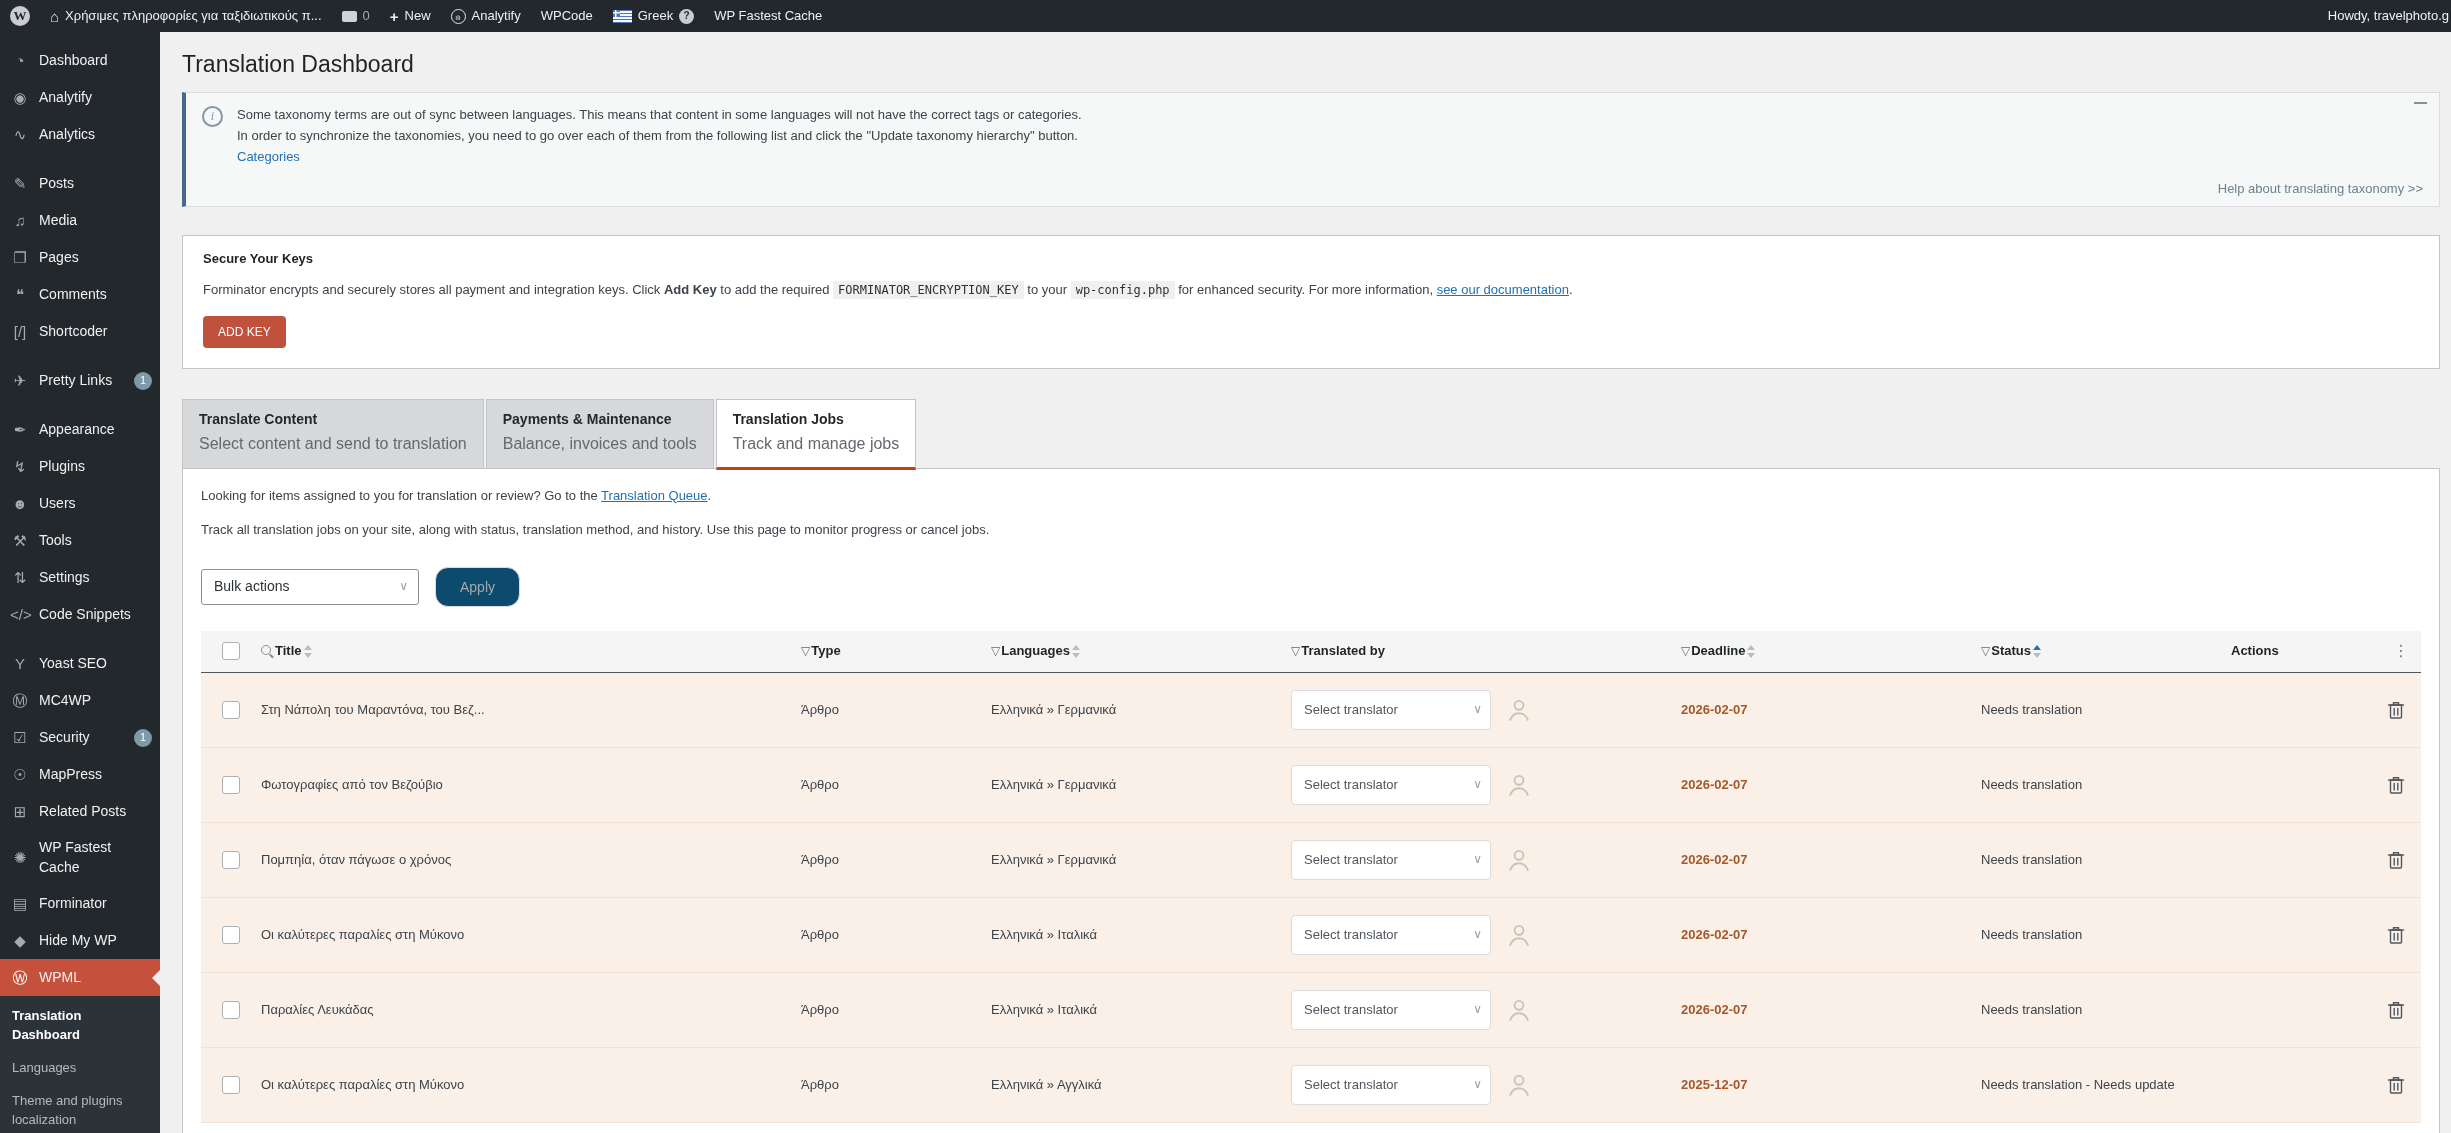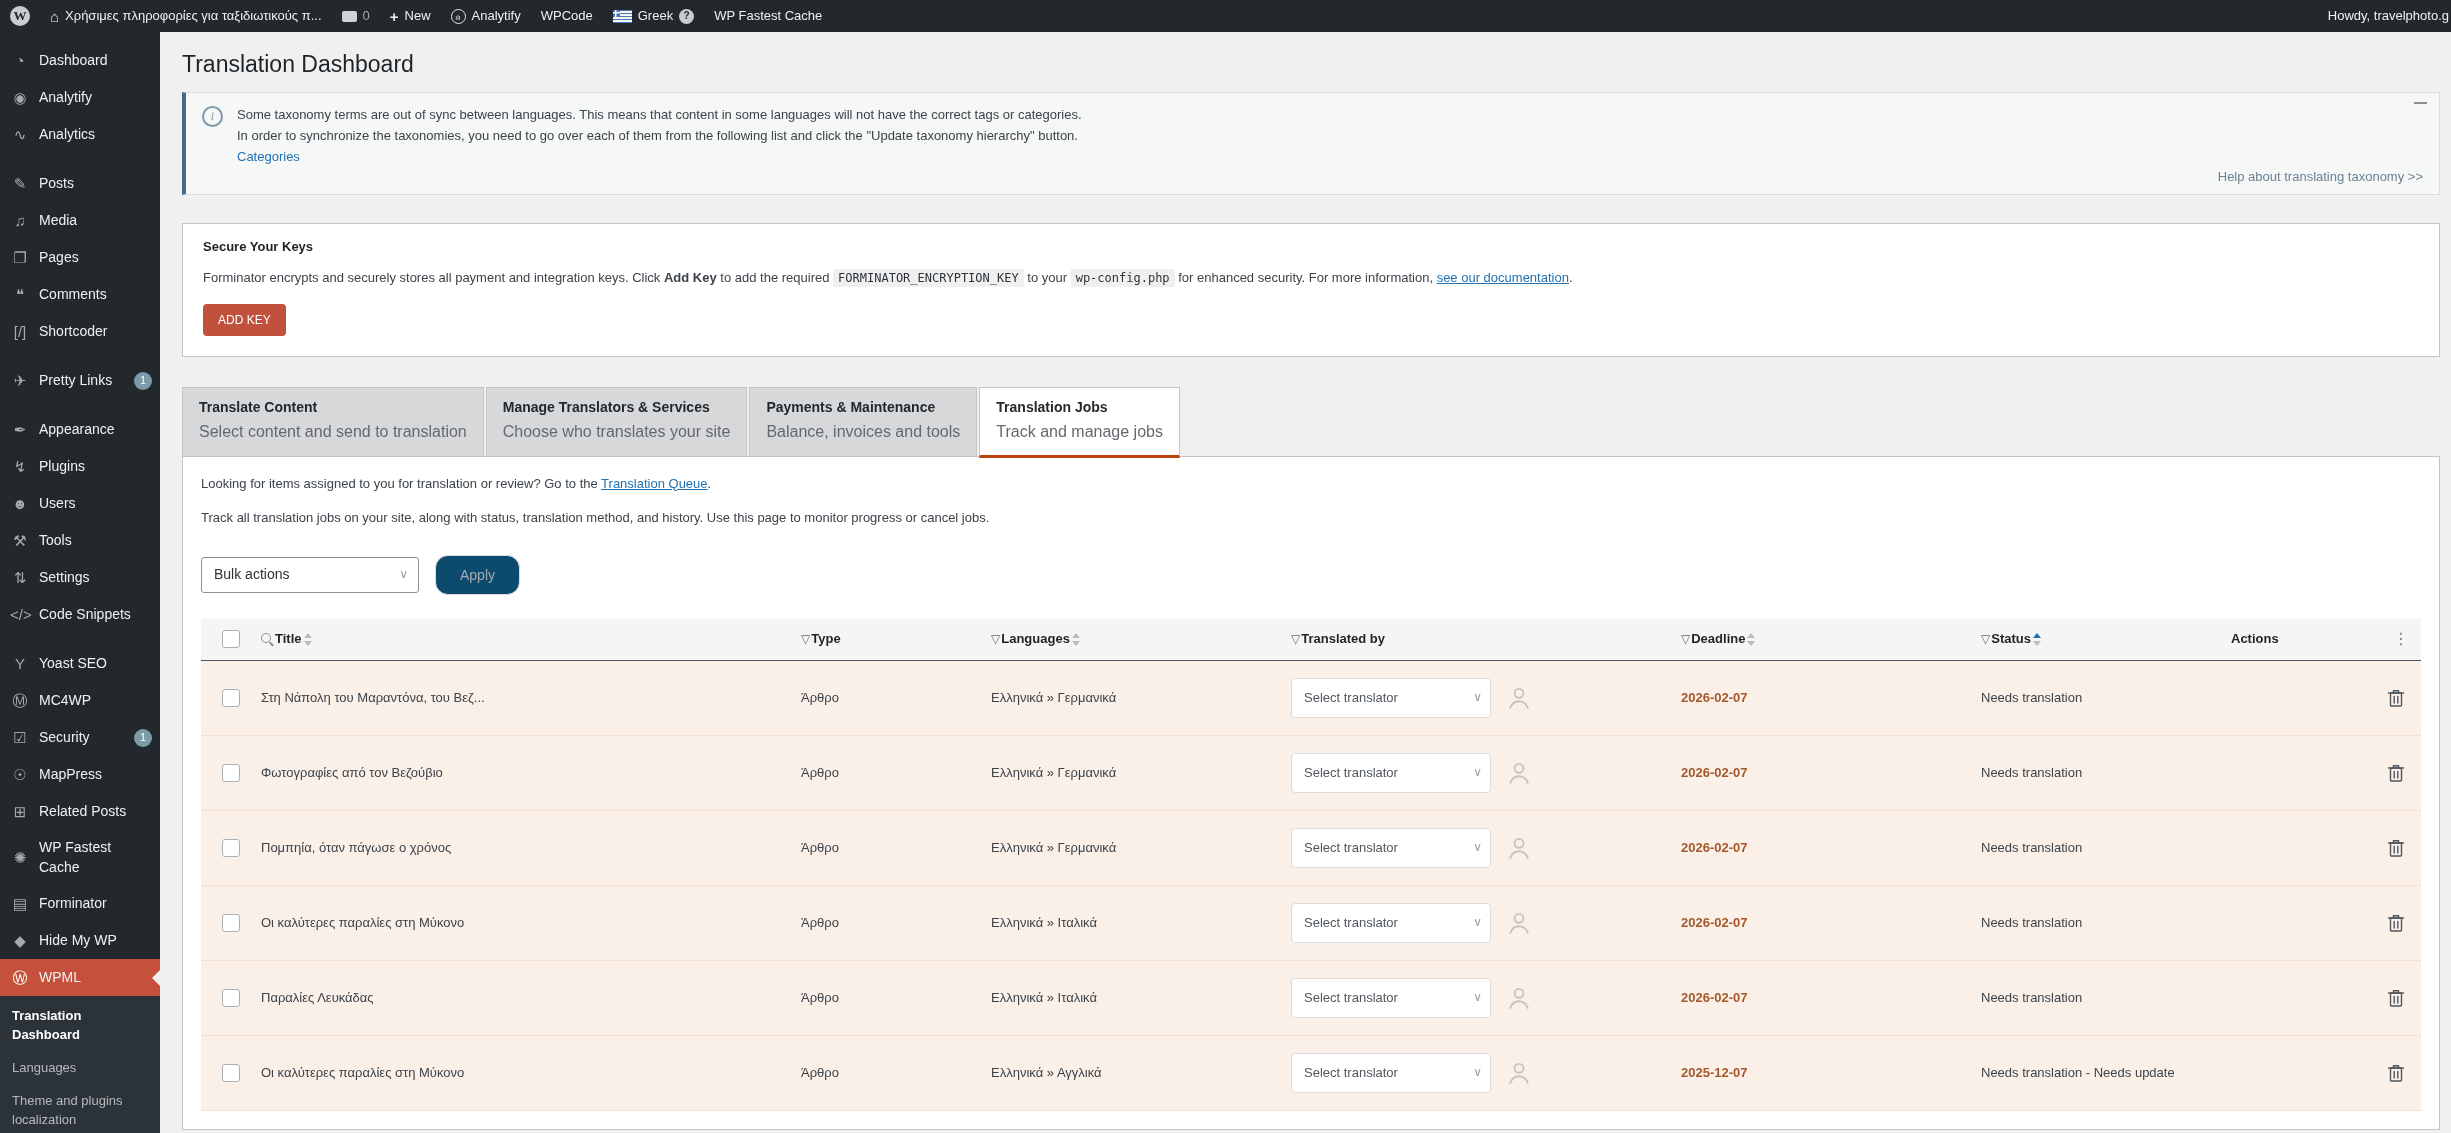--- a/index.html
+++ b/index.html
@@ -48,21 +48,21 @@
 
   
   #main { flex:1; padding:0 11px 0 22px; overflow:hidden; }
   .page-title { font-size:23px; font-weight:400; color:#1d2327; margin:16px 0 12px; }
 
   .notice { background:#f6f7f7; border:1px solid #dcdcde; border-left:4px solid #46698c; padding:12px 16px 8px; position:relative; }
   .notice-flex { display:flex; gap:14px; }
   .info-icon { width:21px; height:21px; border:2px solid #7e98ab; border-radius:50%; color:#7e98ab; display:flex; align-items:center; justify-content:center; font-size:12px; font-style:italic; font-family:"Liberation Serif",serif; flex-shrink:0; margin-top:1px; }
   .notice p { margin:0; line-height:1.6; color:#3c434a; }
   .notice-link { color:#2271b1; text-decoration:none; cursor:pointer; display:inline-block; margin-top:1px; }
-  .notice-help { text-align:right; color:#6c8293; margin-top:2px; cursor:pointer; }
+  .notice-help { text-align:right; color:#6c8293; margin-top:14px; cursor:pointer; }
   .collapse-dash { position:absolute; top:9px; right:12px; width:13px; height:2px; background:#8c8f94; cursor:pointer; }
 
   .secure-box { background:#fff; border:1px solid #c3c4c7; margin-top:28px; padding:14px 20px 20px; }
   .secure-title { font-size:13px; font-weight:bold; color:#1d2327; margin:0; }
   .secure-p { margin:13px 0 0; color:#3c434a; }
   .code { font-family:"DejaVu Sans Mono","Liberation Mono",monospace; background:#f0f0f1; padding:2px 5px; font-size:12px; color:#2c3338; }
   .doc-link { color:#2271b1; text-decoration:underline; cursor:pointer; }
   .addkey-btn { margin-top:16px; background:#c0513d; color:#fff; border:none; font-size:12px; padding:9px 15px; border-radius:4px; cursor:pointer; font-family:inherit; }
 
   .tabs { display:flex; margin-top:30px; position:relative; z-index:2; }
@@ -399,24 +399,20 @@
       <button class="addkey-btn">ADD KEY</button>
     </div>
 
     <div class="tabs">
 
         <div class="tab">
           <div class="tab-title">Translate Content</div>
           <div class="tab-sub">Select content and send to translation</div>
         </div>
 
-        <div class="tab">
-          <div class="tab-title">Manage Translators &amp; Services</div>
-          <div class="tab-sub">Choose who translates your site</div>
-        </div>
 
         <div class="tab">
           <div class="tab-title">Payments &amp; Maintenance</div>
           <div class="tab-sub">Balance, invoices and tools</div>
         </div>
 
         <div class="tab active">
           <div class="tab-title">Translation Jobs</div>
           <div class="tab-sub">Track and manage jobs</div>
         </div>

